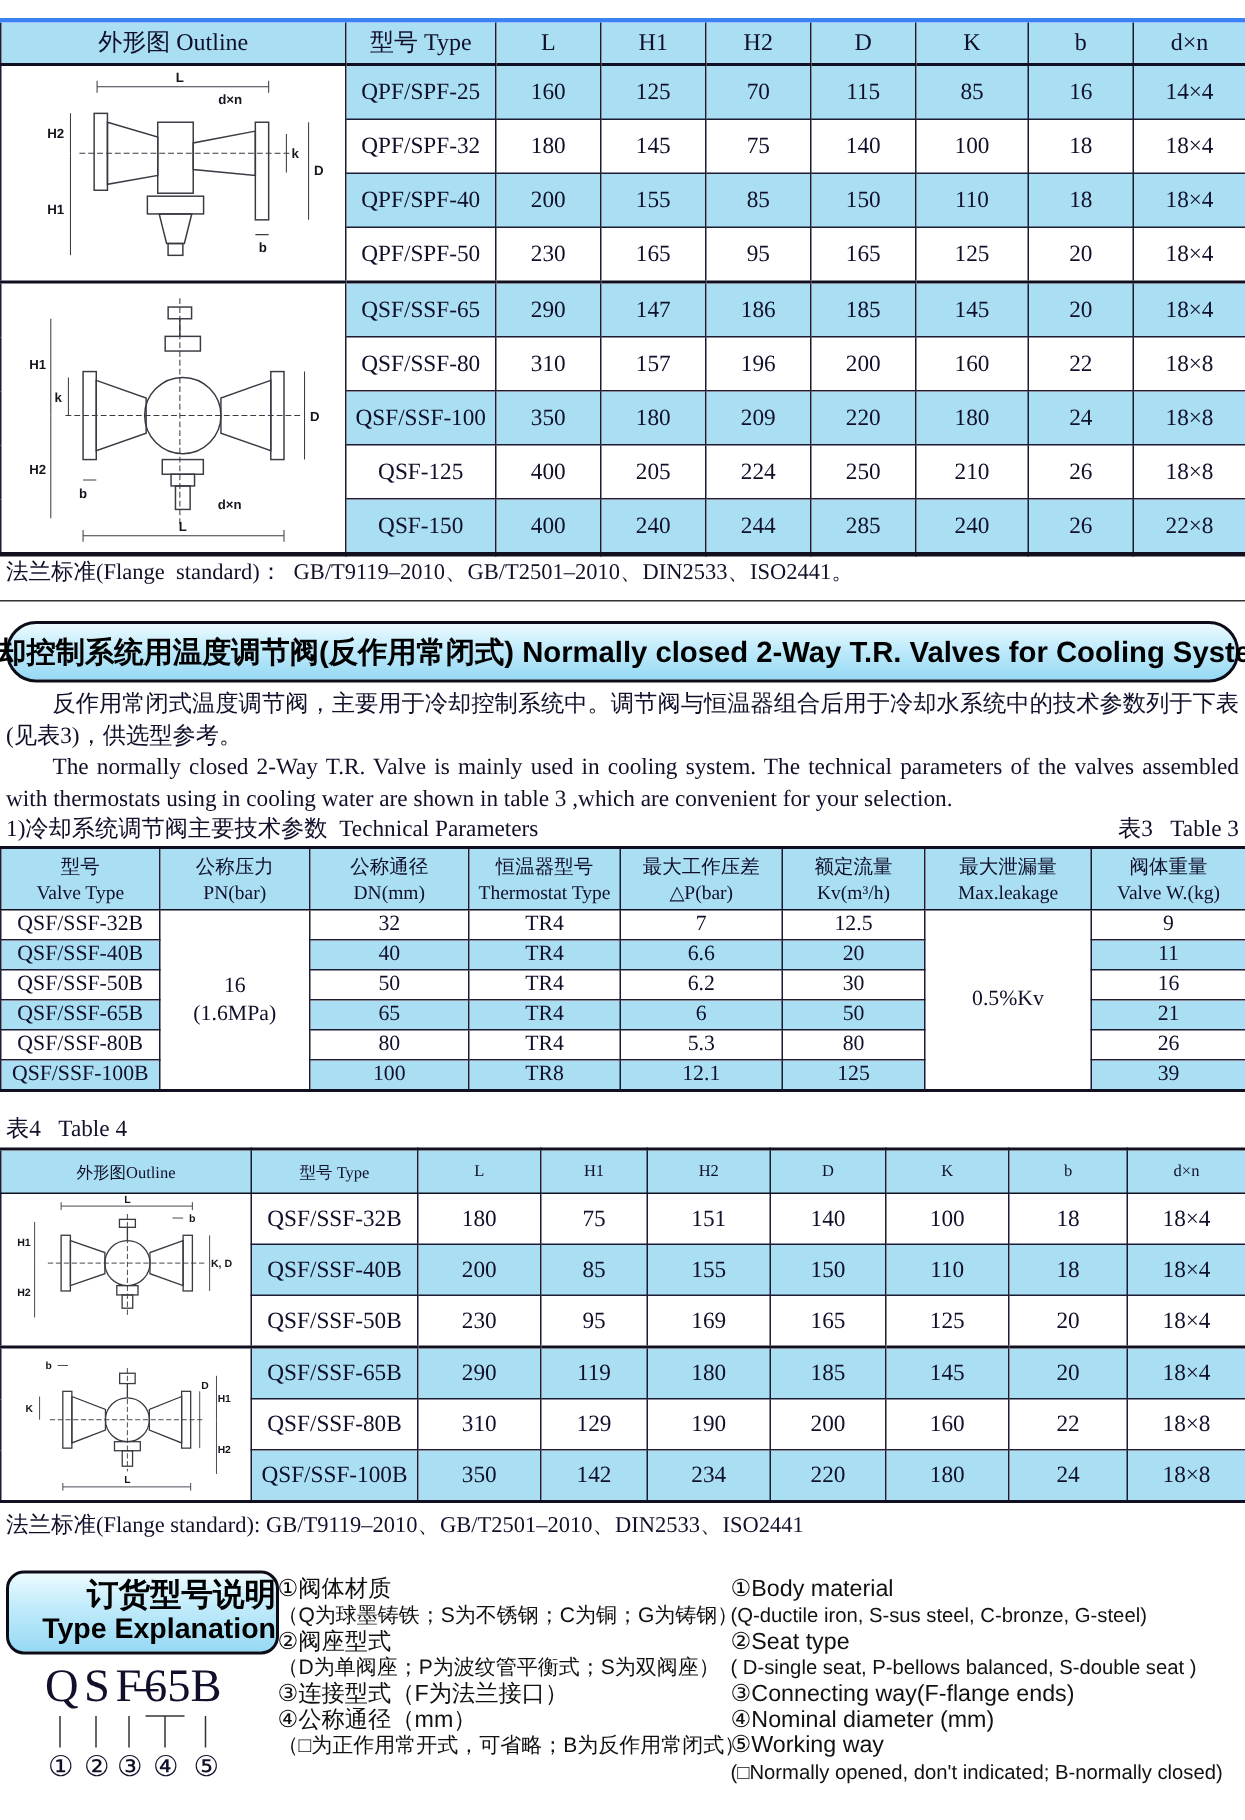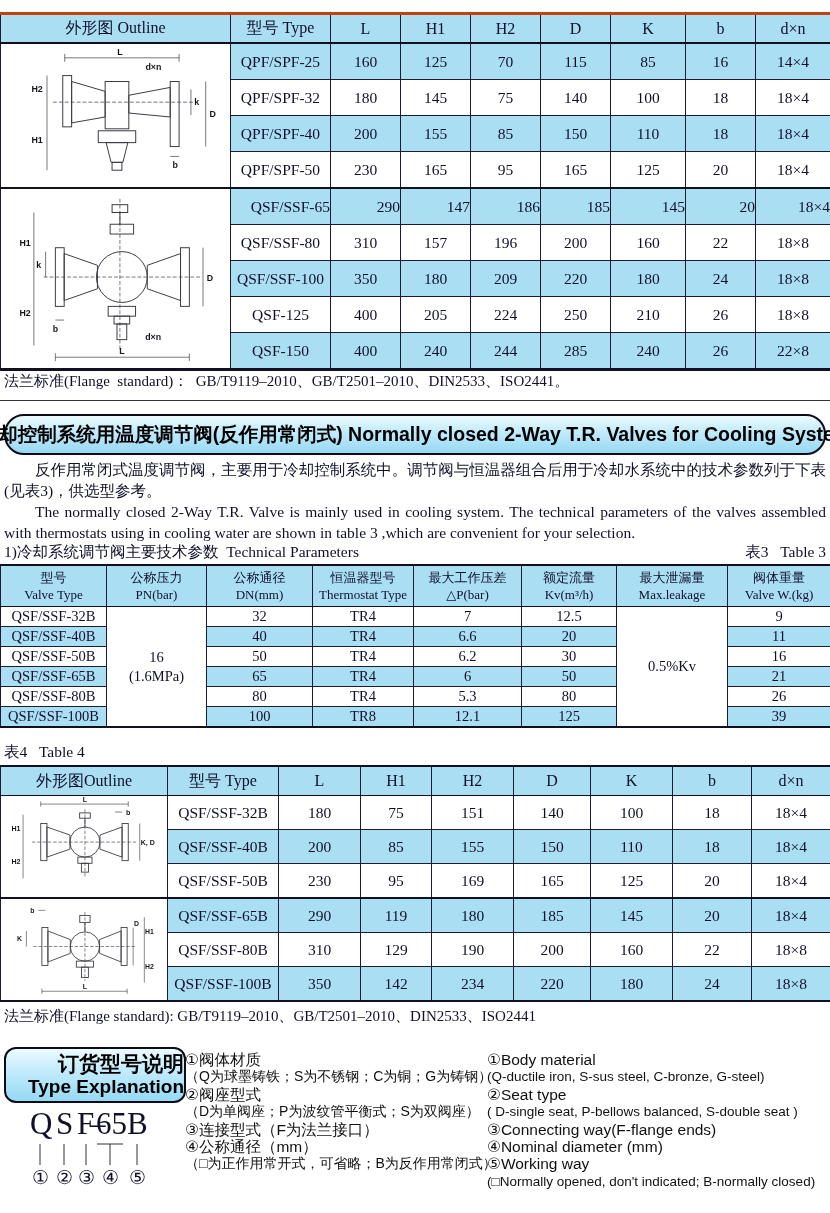--- a/index.html
+++ b/index.html
@@ -6,32 +6,32 @@
   #page{position:relative;width:830px;height:1213px;background:#fff;overflow:hidden;
         font-family:"Liberation Serif","DejaVu Serif",serif;color:#10102a;}
   
   table.t{border-collapse:collapse;table-layout:fixed;width:830px;}
   table.t th,table.t td{border:1px solid #1b1b33;text-align:center;vertical-align:middle;
         padding:0;overflow:hidden;font-weight:normal;}
   .bl{background:#a9def3;}
   .dg{background:#fff;}
   
   #t1{position:absolute;left:0;top:12px;}
-  #t1{border-top:3px solid #c2410c;border-bottom:3px solid #101020;}
+  #t1{border-top:3px solid #3b82f6;border-bottom:3px solid #101020;}
   #t1 th{height:27px;font-size:16px;}
   #t1 td{height:35px;font-size:15.5px;}
   #t1 tr.hd th{border-bottom:2px solid #101020;}
-  #t1 tr.grp td{border-top:2.5px solid #101020;text-align:right;}
+  #t1 tr.grp td{border-top:2.5px solid #101020;}
   
   #t3{position:absolute;left:0;top:564px;border-top:2.5px solid #101020;border-bottom:2.5px solid #101020;}
   #t3 th{height:40px;font-size:13px;line-height:17px;border-bottom:1.5px solid #101020;}
   #t3 td{height:19px;font-size:14.5px;line-height:19px;}
   
   #t4{position:absolute;left:0;top:765px;border-top:2.5px solid #101020;border-bottom:2.5px solid #101020;}
-  #t4 th{height:28px;font-size:16px;text-align:center;}
+  #t4 th{height:28px;font-size:11px;text-align:center;}
   #t4 td{height:33px;font-size:15.5px;}
   #t4 tr.hd th{border-bottom:1.5px solid #101020;}
   #t4 tr.grp td{border-top:2.5px solid #101020;}
   
   .note{position:absolute;left:4px;font-size:15px;white-space:pre;}
   .cap{position:absolute;left:4px;width:822px;display:flex;justify-content:space-between;
        font-size:15.5px;white-space:pre;}
   
   #divider{position:absolute;left:0;top:400px;width:830px;border-top:1.5px solid #333;}
   

